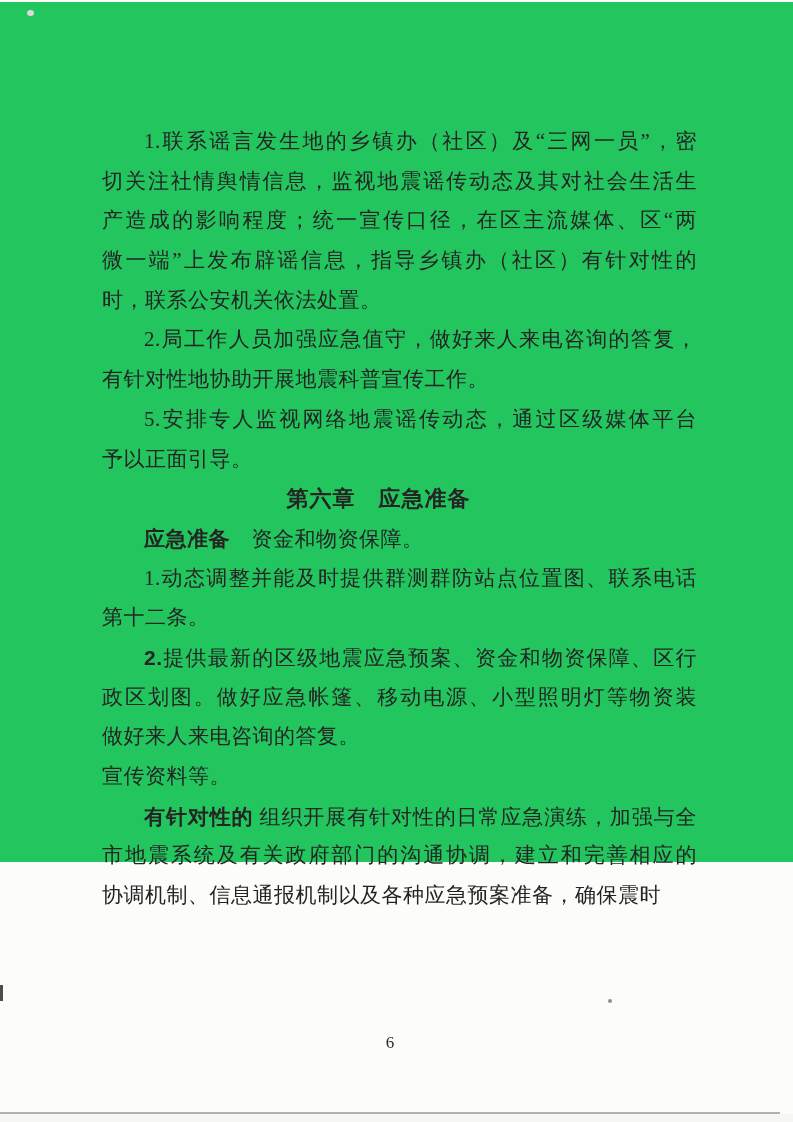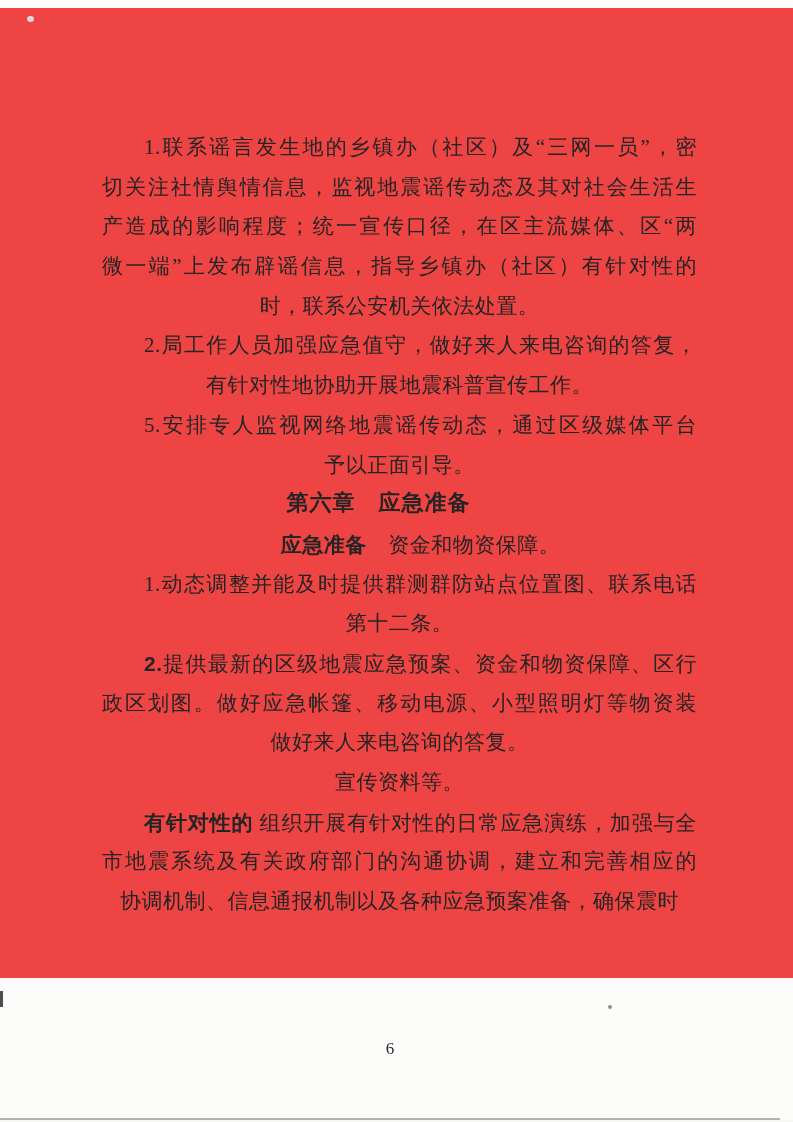--- a/index.html
+++ b/index.html
@@ -6,54 +6,54 @@
     margin: 0;
     padding: 0;
     width: 793px;
     height: 1122px;
     overflow: hidden;
     background: #fcfcfb;
     font-family: "Liberation Serif", "DejaVu Serif", serif;
   }
   .page {
     position: absolute;
-    left: 0; top: 8px;
-    width: 793px; height: 970px;
-    background: #ef4444;
+    left: 0; top: 2px;
+    width: 793px; height: 860px;
+    background: #22c55e;
   }
   .body-text {
     position: absolute;
     left: 102px;
     top: 120px;
     width: 595px;
     font-size: 21px;
     line-height: 39.7px;
     color: #242424;
     letter-spacing: 0.5px;
   }
   .ln {
     height: 39.7px;
     white-space: nowrap;
-    text-align: center;
+    text-align: left;
   }
   .jf {
     white-space: normal;
     text-align: justify;
     text-align-last: justify;
   }
   .ind { padding-left: 42px; }
   .ind.jf { padding-left: 42px; }
   .hei {
     font-family: "Liberation Sans", "DejaVu Sans", sans-serif;
     font-weight: 700;
   }
   .chapter {
     text-align: right;
     text-align-last: center;
-    font-family: Liberation Mono, monospace;
+    font-family: Liberation Serif, serif;
     font-weight: 700;
     font-size: 22px;
     padding-right: 42px;
     letter-spacing: 1px;
   }
   .page-number {
     position: absolute;
     left: 0;
     top: 1031px;
     width: 780px;

